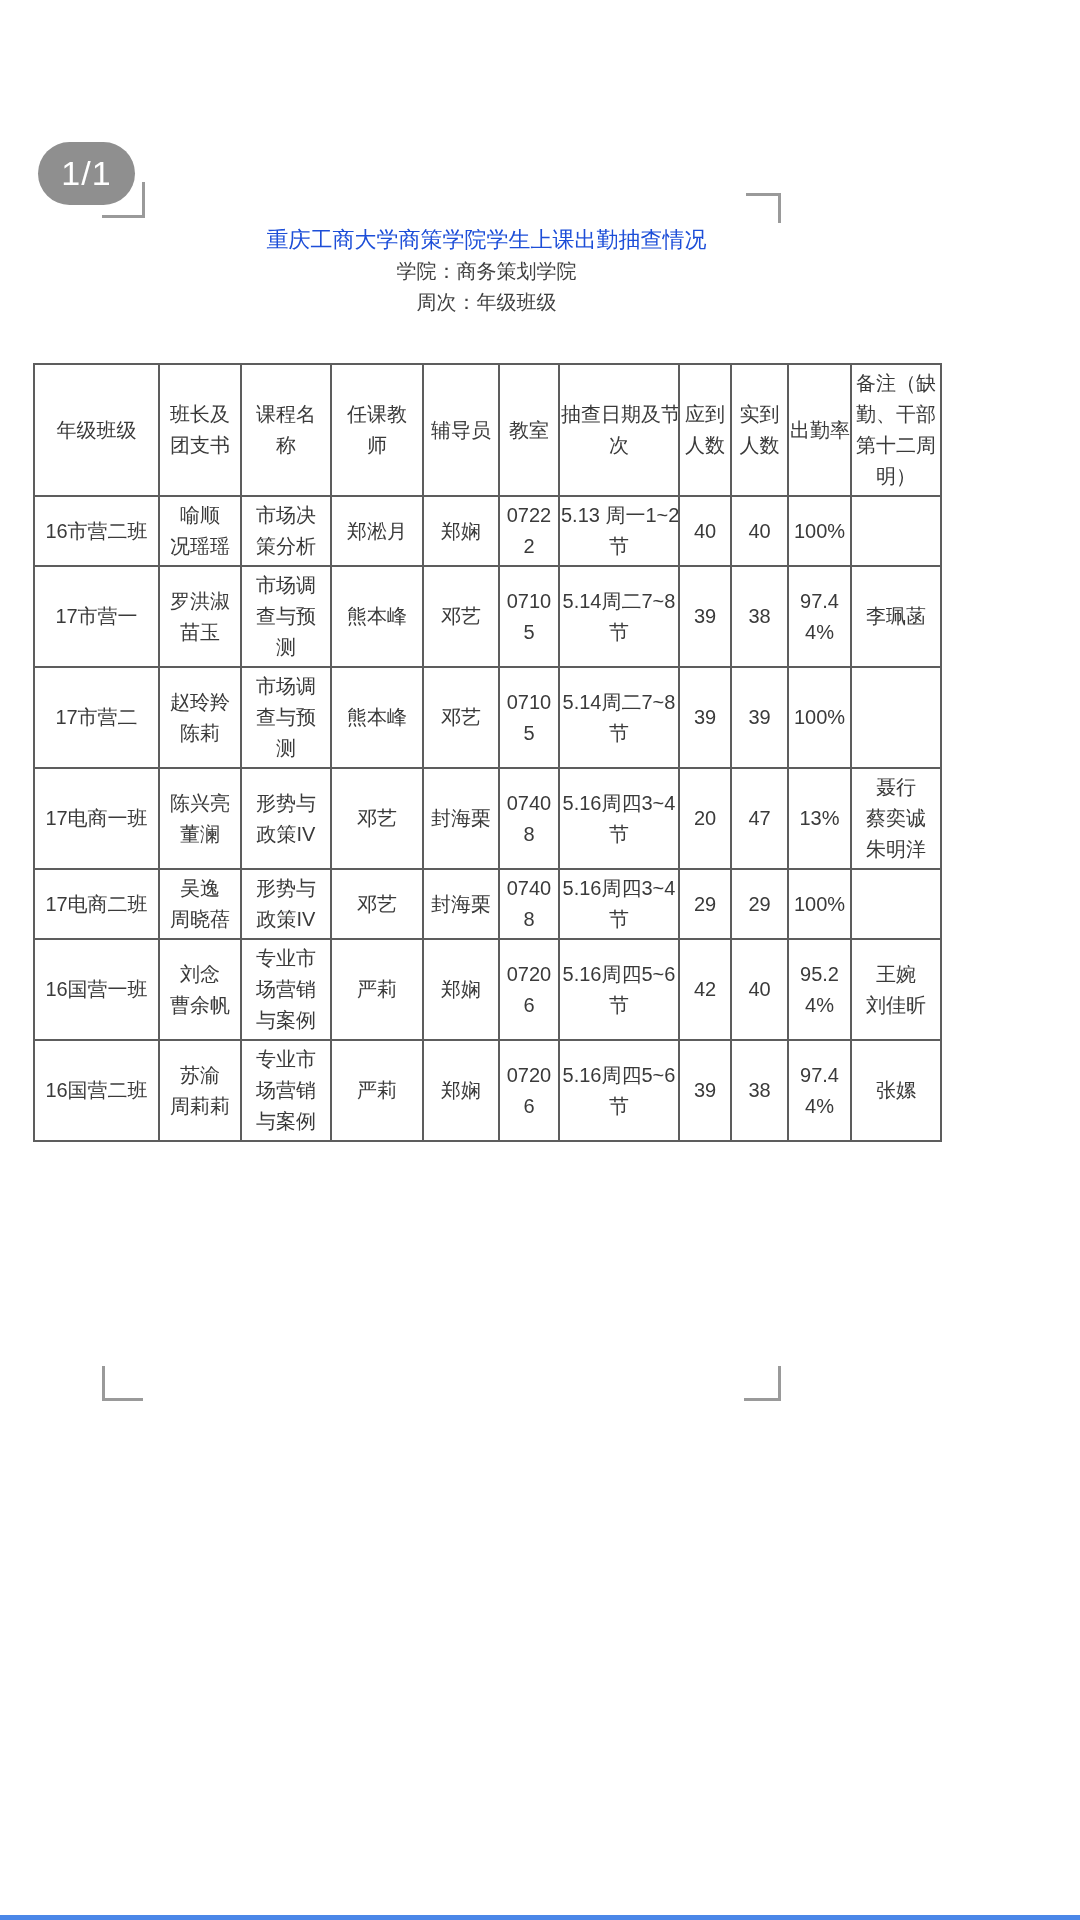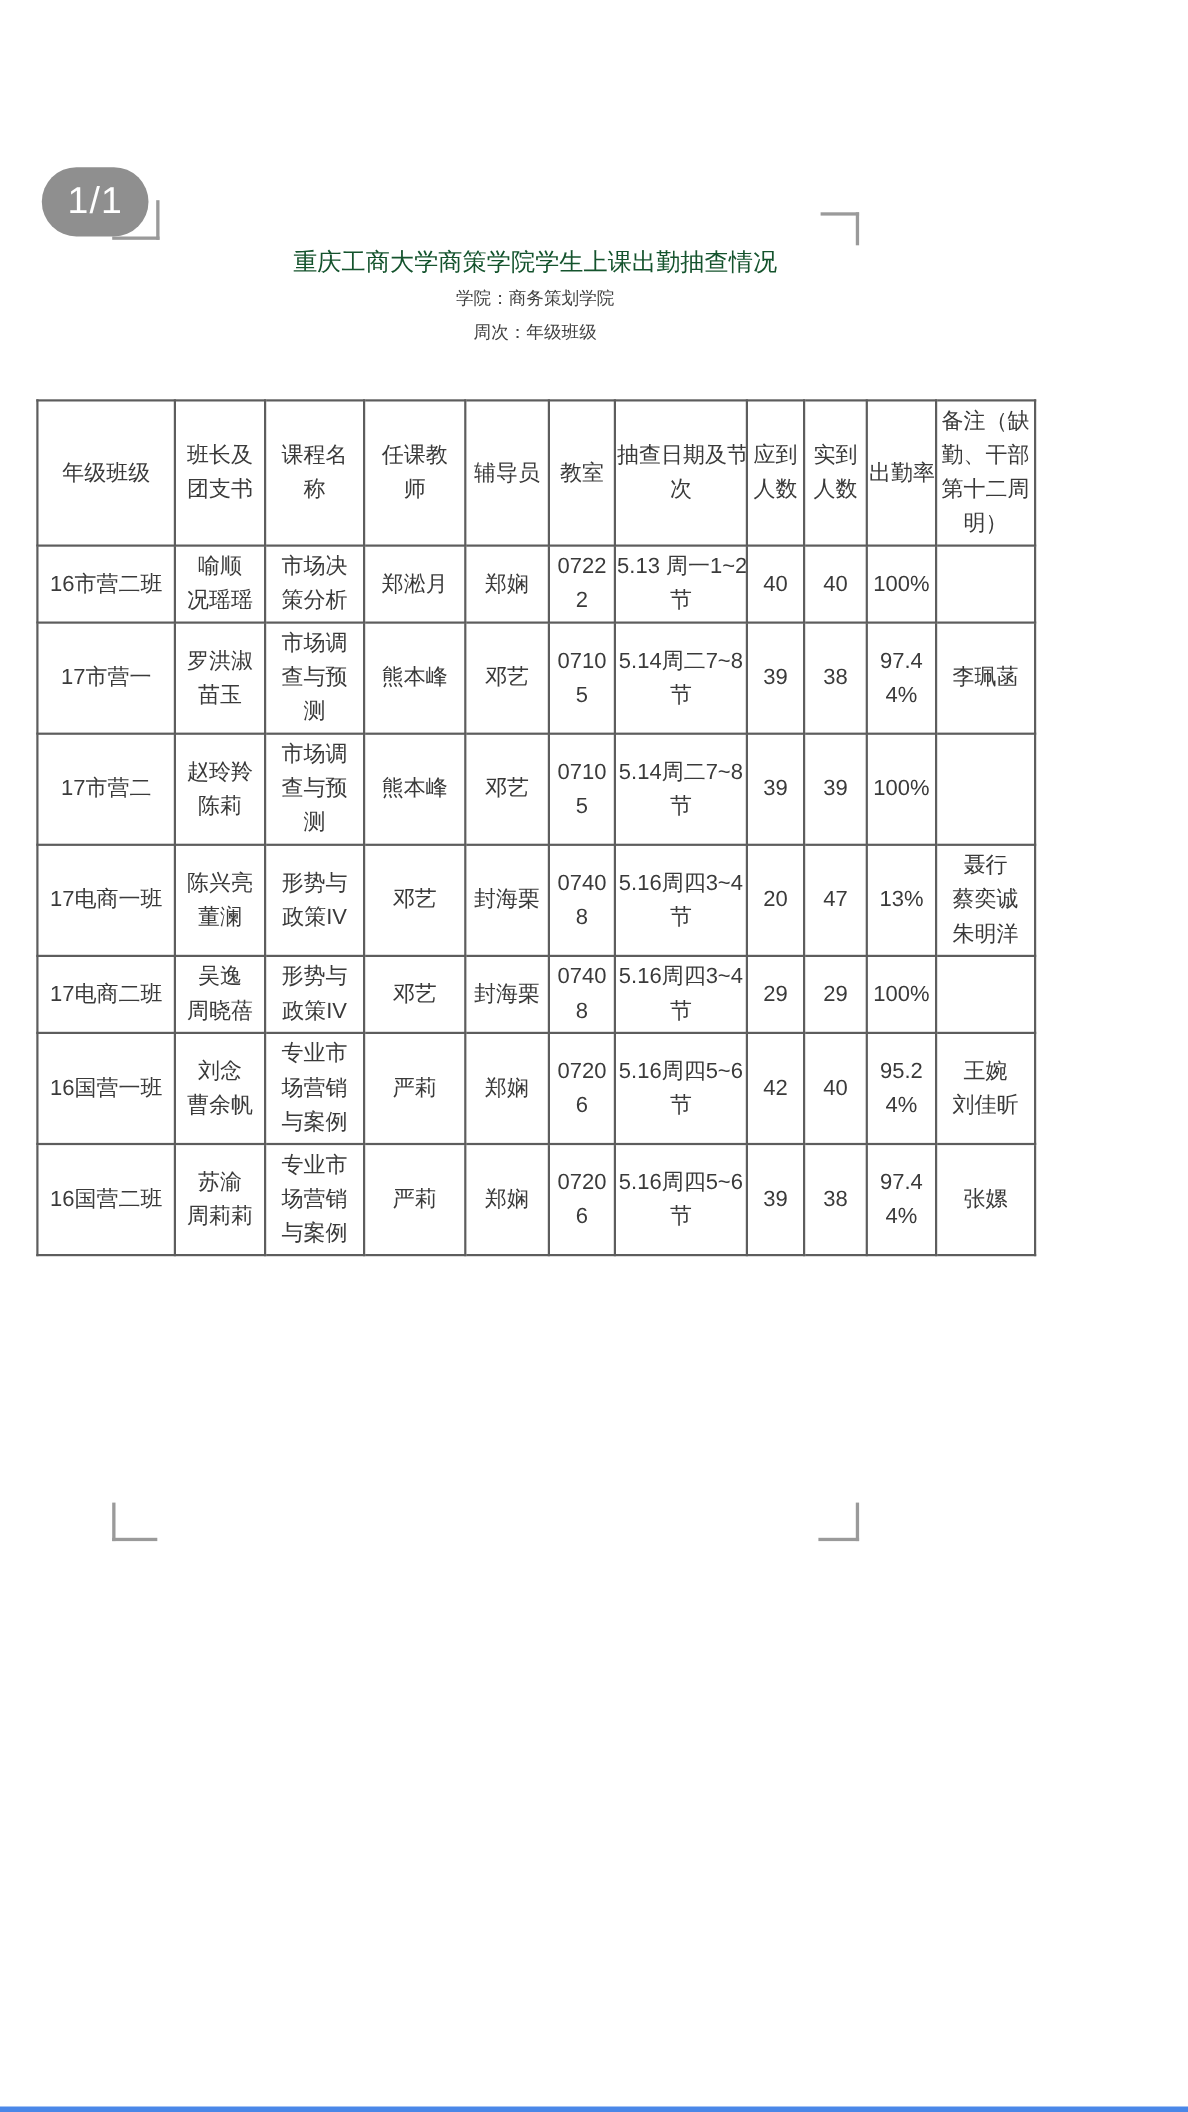--- a/index.html
+++ b/index.html
@@ -6,21 +6,21 @@
   body {
     width: 1080px; height: 1920px;
     background: #ffffff;
     position: relative;
     overflow: hidden;
     font-family: "Liberation Sans", "DejaVu Sans", sans-serif;
     color: #3f3f3f;
   }
   
   .badge {
-    position: absolute; left: 38px; top: 152px;
+    position: absolute; left: 38px; top: 142px;
     width: 97px; height: 63px;
     background: #8f8f8f;
     border-radius: 32px;
     color: #ffffff;
     font-size: 34px;
     display: flex; align-items: center; justify-content: center;
     letter-spacing: 1px;
   }
   
   .mark { position: absolute; }
@@ -30,22 +30,22 @@
     border-right: 3px solid #9a9a9a; border-top: 3px solid #9a9a9a; }
   .mark-bl { left: 102px; top: 1366px; width: 38px; height: 32px;
     border-left: 3px solid #9a9a9a; border-bottom: 3px solid #9a9a9a; }
   .mark-br { left: 744px; top: 1366px; width: 34px; height: 32px;
     border-right: 3px solid #9a9a9a; border-bottom: 3px solid #9a9a9a; }
   
   .doc-header {
     position: absolute; left: 33px; top: 224px; width: 907px;
     text-align: center;
   }
-  .doc-title { font-size: 22px; line-height: 32px; color: #14532d; font-family: Liberation Mono, monospace; }
-  .doc-sub   { font-size: 16px; line-height: 31px; color: #414141; }
+  .doc-title { font-size: 22px; line-height: 32px; color: #1d4ed8; }
+  .doc-sub   { font-size: 20px; line-height: 31px; color: #414141; }
   
   table.att {
     position: absolute; left: 33px; top: 363px;
     width: 907px;
     border-collapse: collapse;
     table-layout: fixed;
     border: 2px solid #5d5d5d;
   }
   table.att th, table.att td {
     border: 2px solid #5d5d5d;

